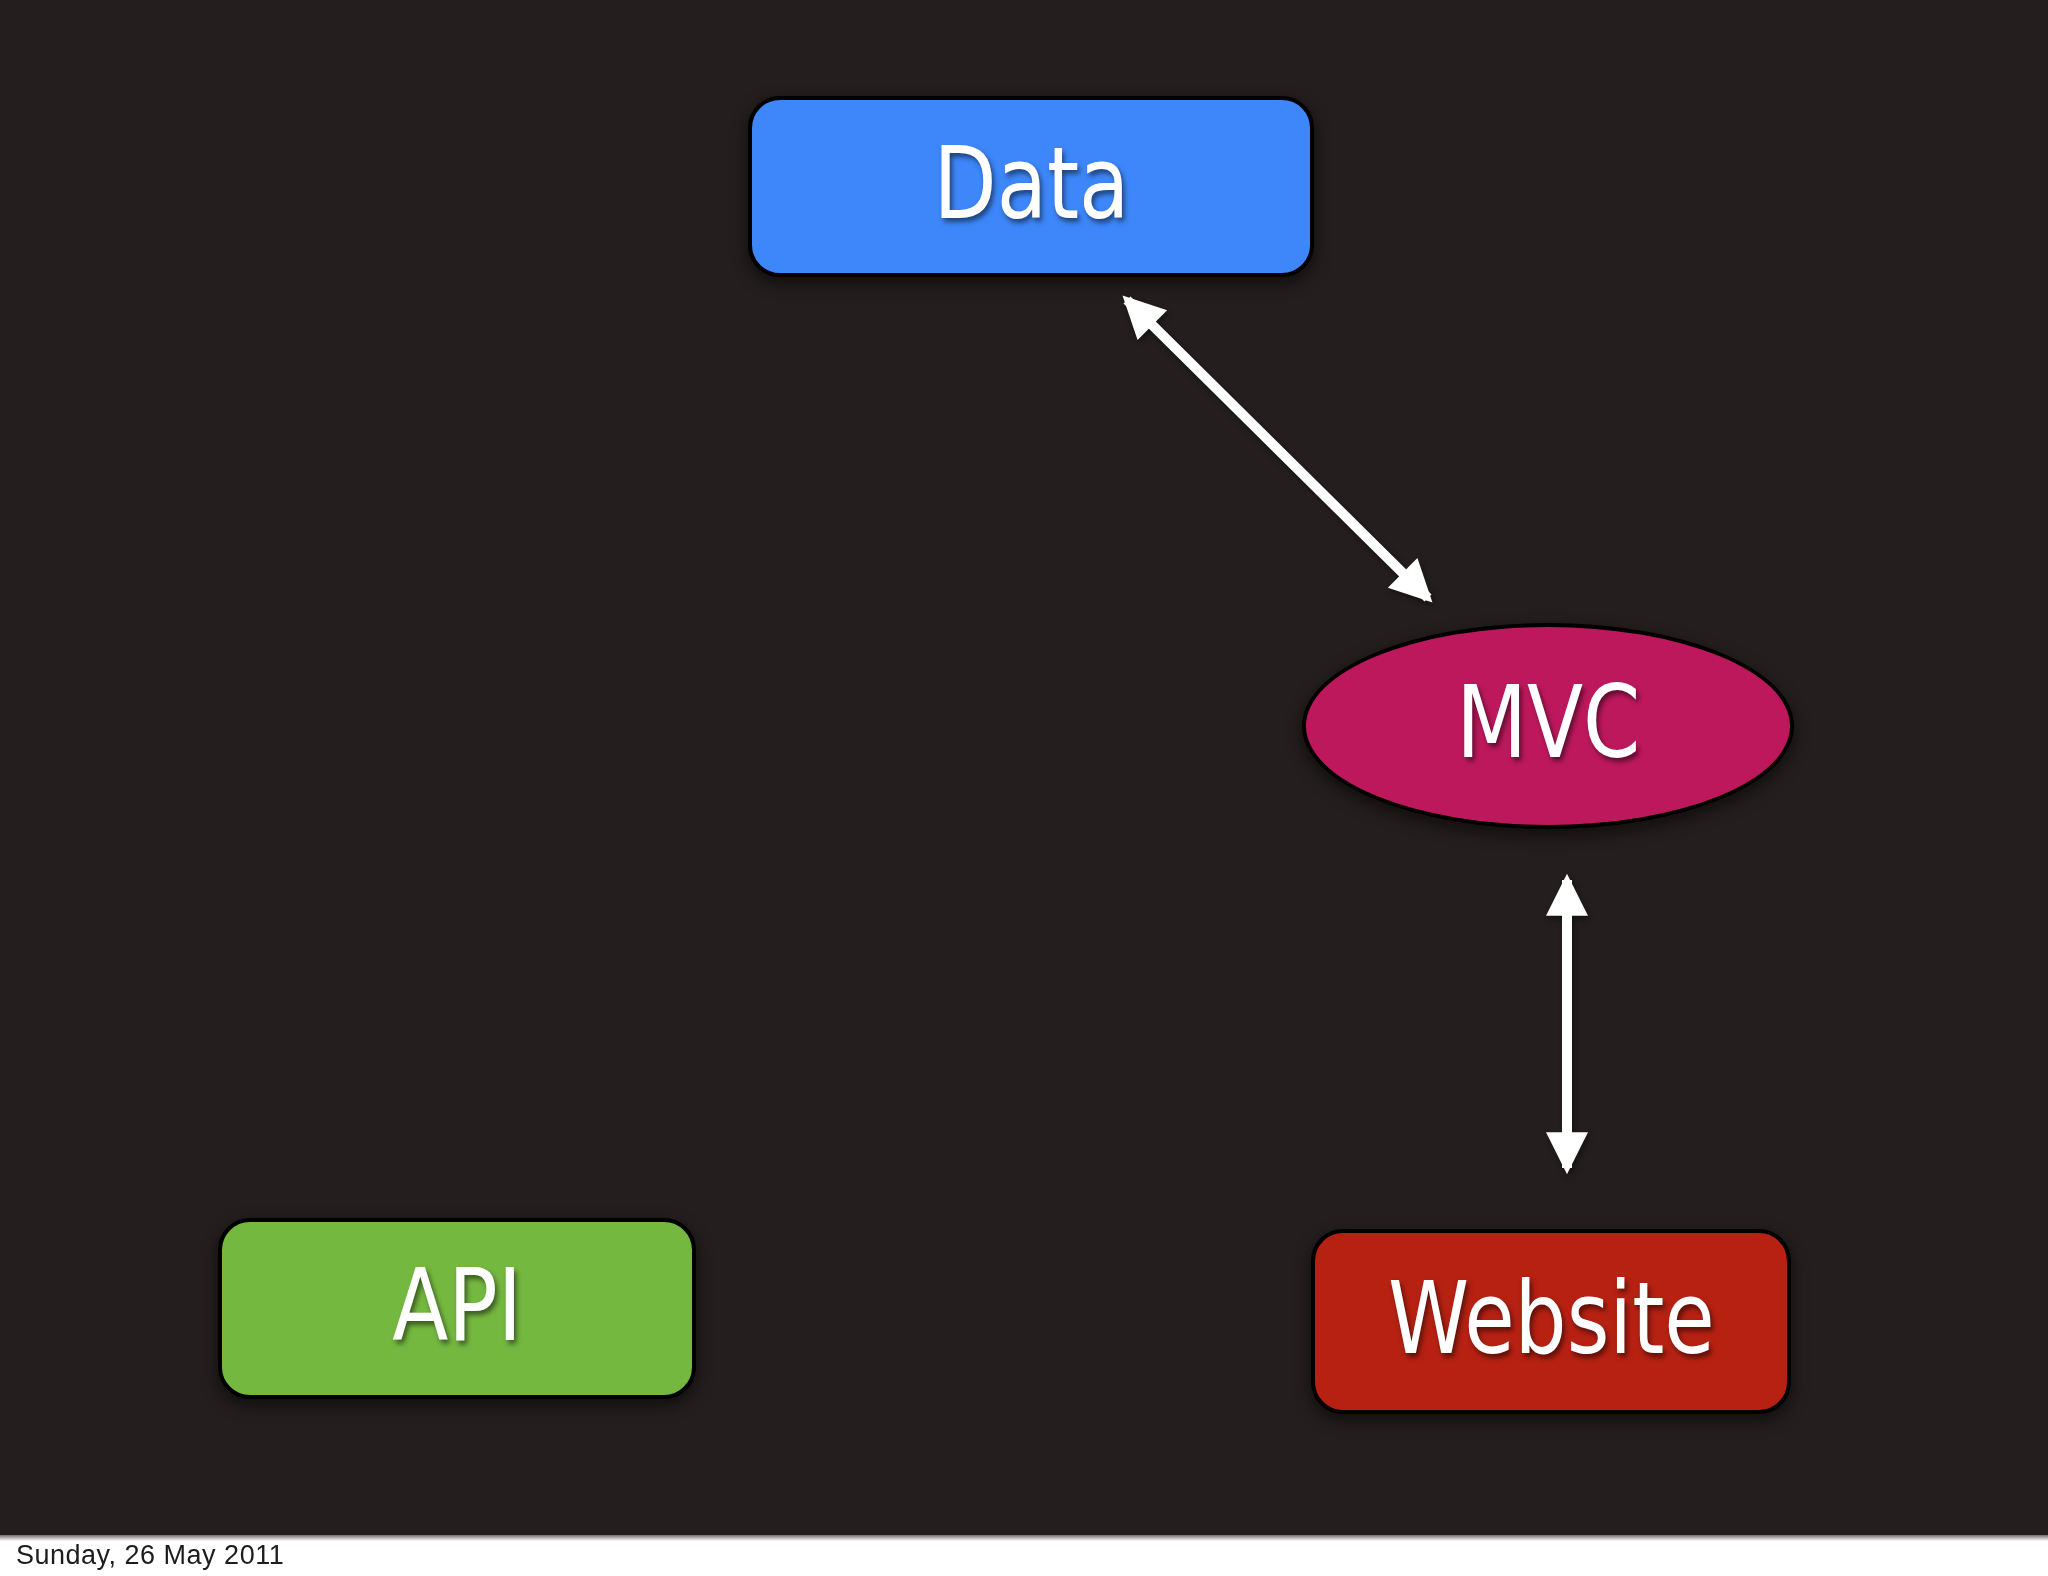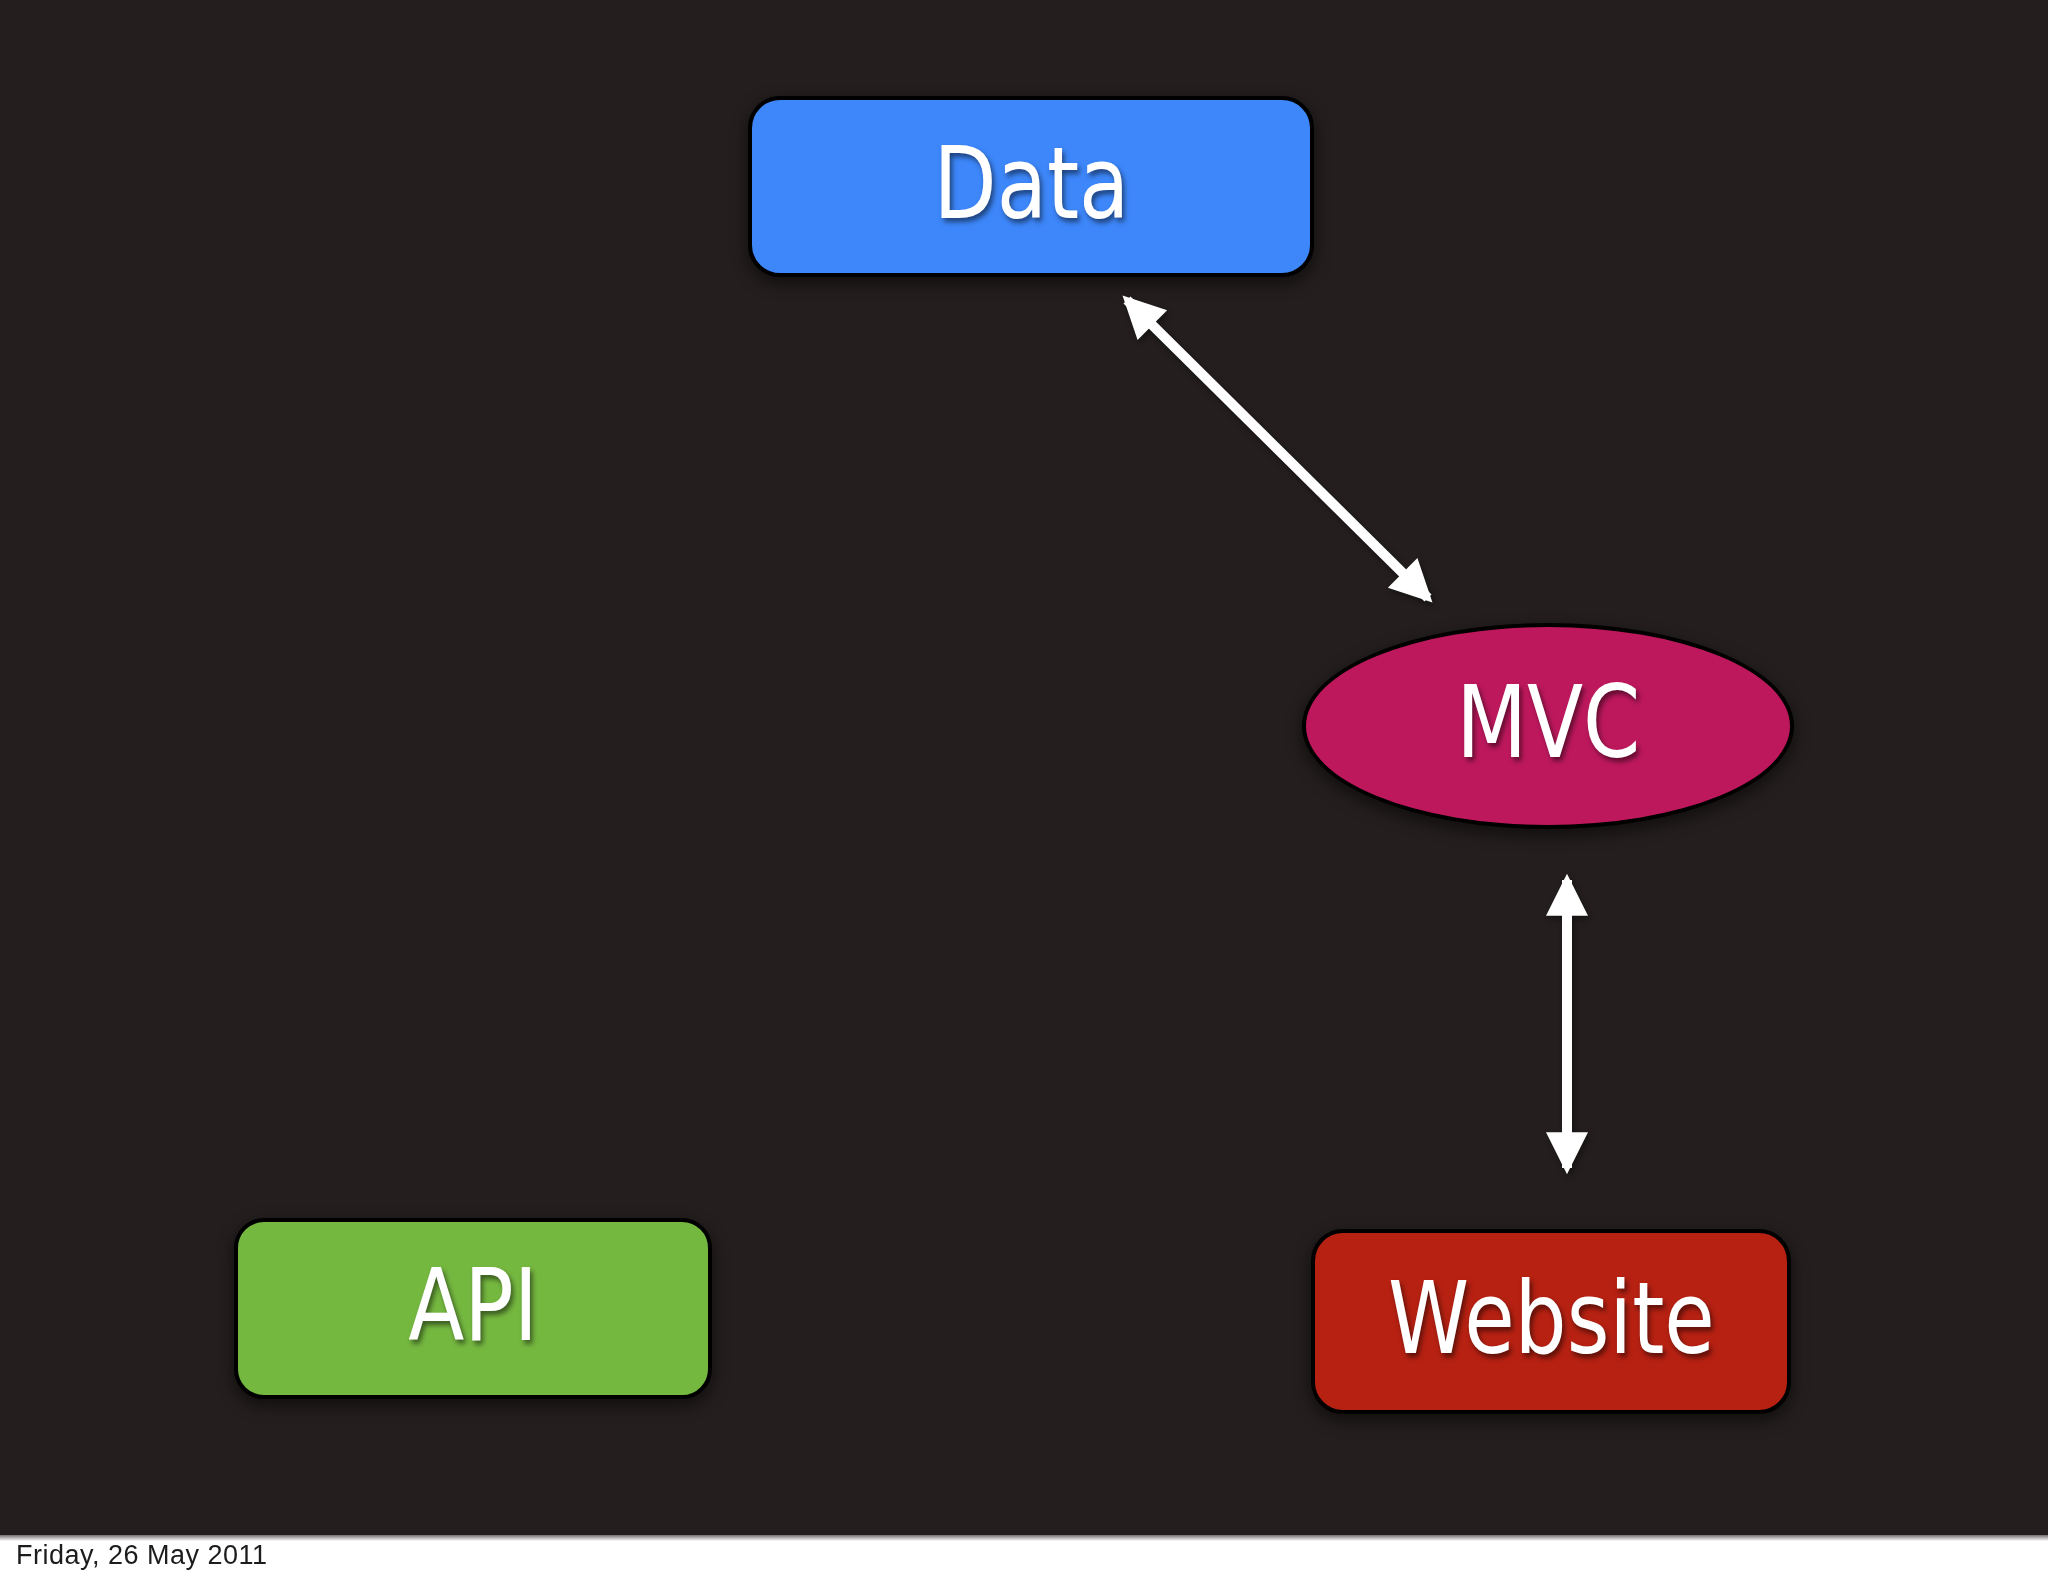--- a/index.html
+++ b/index.html
@@ -27,21 +27,21 @@
     justify-content: center;
     box-sizing: border-box;
     border: 4px solid #000;
     box-shadow: 0 6px 16px rgba(0,0,0,0.55);
   }
   .rect { border-radius: 32px; }
   .ellipse { border-radius: 50%; }
   .node-data    { left: 748px;  top: 96px;   width: 566px; height: 181px; }
   .node-mvc     { left: 1302px; top: 623px;  width: 492px; height: 206px; }
   .node-website { left: 1311px; top: 1229px; width: 480px; height: 185px; }
-  .node-api     { left: 234px;  top: 1218px; width: 478px; height: 181px; border-radius: 30px; }
+  .node-api     { left: 218px;  top: 1218px; width: 478px; height: 181px; }
   .label {
     font-size: 100px;
     line-height: 1;
     font-weight: 400;
     transform: scaleX(0.82);
     transform-origin: center;
     white-space: nowrap;
     text-shadow: 3px 4px 6px rgba(0,0,0,0.5);
     padding-bottom: 6px;
   }
@@ -106,15 +106,15 @@
         <marker id="ah" viewBox="0 0 10 10" refX="8.5" refY="5" markerWidth="5.2" markerHeight="4.2" orient="auto-start-reverse">
           <path d="M 0 0 L 10 5 L 0 10 z" fill="#ffffff"></path>
         </marker>
       </defs>
       <line class="conn" x1="1127" y1="300" x2="1428" y2="598" marker-start="url(#ah)" marker-end="url(#ah)" stroke="#ffffff"></line>
       <line class="conn" x1="1567" y1="880" x2="1567" y2="1168" marker-start="url(#ah)" marker-end="url(#ah)" stroke="#ffffff"></line>
     </svg>
   </div>
 
   <div class="footer" style="background-color: rgb(255, 255, 255);">
-    <span class="date" style="color: rgb(28, 28, 28);">Friday, 26 May 2011</span>
+    <span class="date" style="color: rgb(28, 28, 28);">Sunday, 26 May 2011</span>
   </div>
 </div>
 
 </body></html>

